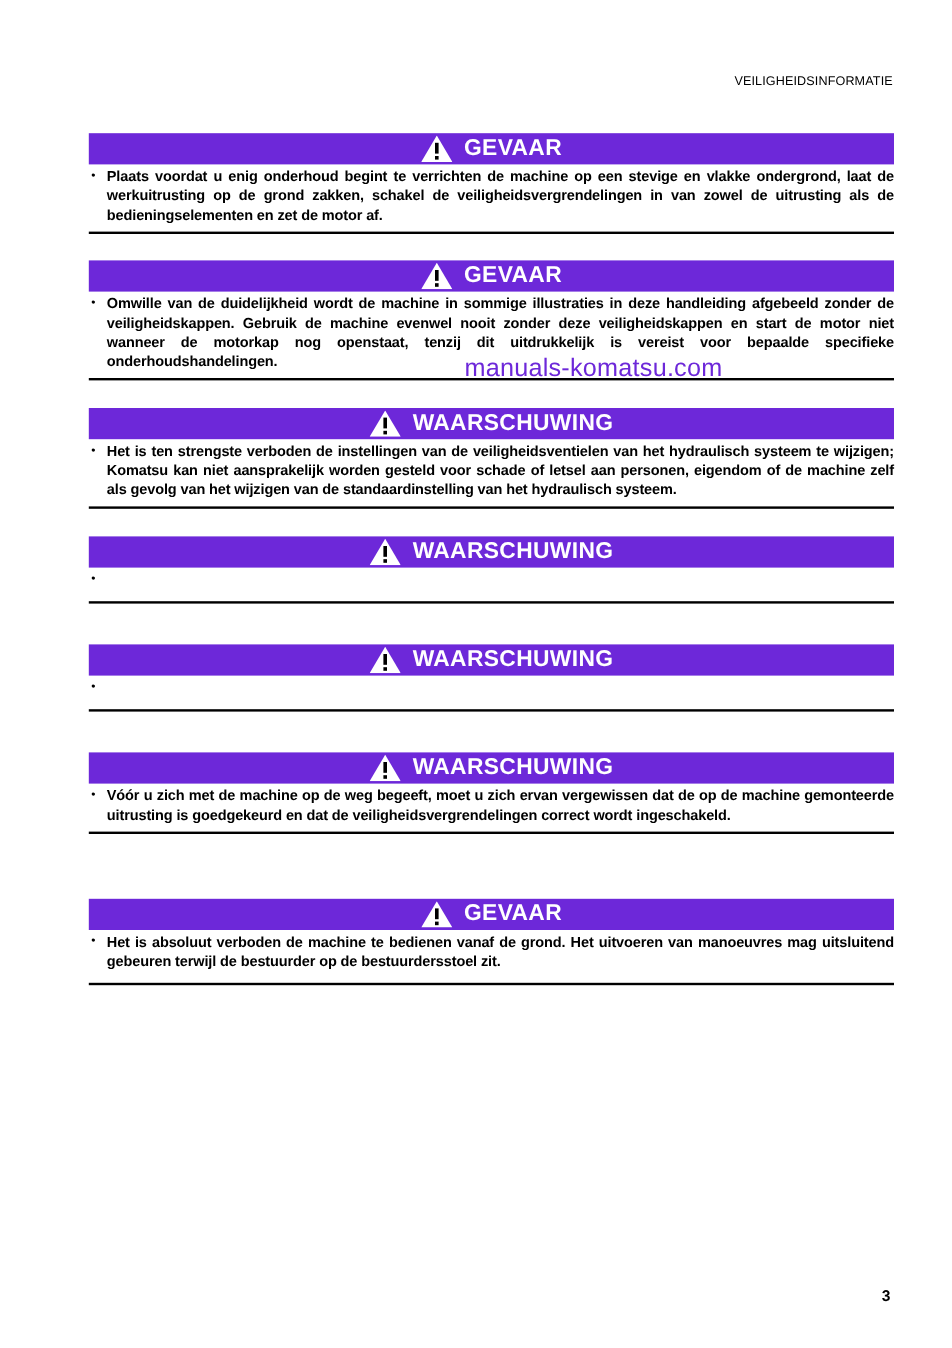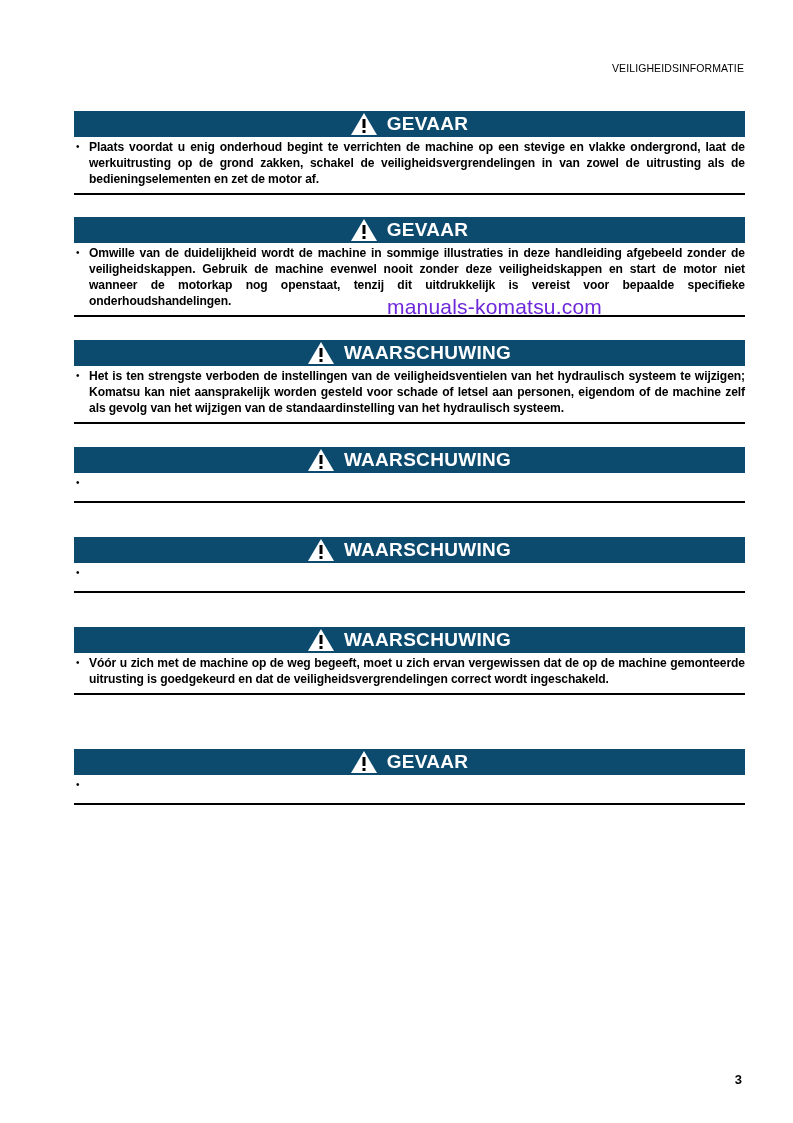--- a/index.html
+++ b/index.html
@@ -1,21 +1,21 @@
 <!DOCTYPE html>
 <html><head>
 <meta charset="utf-8">
 <style>
   html, body { margin: 0; padding: 0; background: #ffffff; }
   body { width: 793px; height: 1123px; position: relative; overflow: hidden;
          font-family: "Liberation Sans", sans-serif; color: #000; }
   .running-head { position: absolute; top: 62px; right: 49px; font-size: 10.5px;
                   letter-spacing: 0.1px; }
   .block { position: absolute; left: 74px; width: 671px; }
-  .bar { background: #0c4a6e; color: #fff; height: 26px; display: flex;
+  .bar { background: #6d28d9; color: #fff; height: 26px; display: flex;
          align-items: center; justify-content: center; }
   .bar .icon { width: 26px; height: 22px; margin-right: 10px; display: inline-block; }
   .bar .title { font-size: 19px; font-weight: bold; letter-spacing: 0.3px; }
   .body { display: flex; padding: 2px 0 6px 0; }
   .bullet { width: 13px; flex: none; font-size: 10px; line-height: 16px; padding-left: 2px; }
   .text { flex: 1; font-size: 12.1px; line-height: 16px; font-weight: bold;
           text-align: justify; letter-spacing: -0.1px; }
   .text p { margin: 0; }
   .rule { height: 2px; background: #000; }
   .watermark { position: absolute; left: 387px; top: 295px; font-size: 21px;
@@ -136,17 +136,20 @@
   <div class="bar">
     <svg class="icon" viewBox="0 0 26 22">
         <polygon points="13,0 26,22 0,22" fill="#fff"></polygon>
         <rect x="11.5" y="6" width="3" height="9" fill="#000"></rect>
         <rect x="11.5" y="17" width="3" height="3" fill="#000"></rect>
       </svg>
     <span class="title">GEVAAR</span>
   </div>
   <div class="body">
     <span class="bullet">•</span>
+    <div class="text">
+        <p>Het is absoluut verboden de machine te bedienen vanaf de grond. Het uitvoeren van manoeuvres mag uitsluitend gebeuren terwijl de bestuurder op de bestuurdersstoel zit.</p>
+      </div>
   </div>
   <div class="rule" style="margin-top:4px;"></div>
 </div>
 
 <div class="page-number">3</div>
 
 </body></html>

